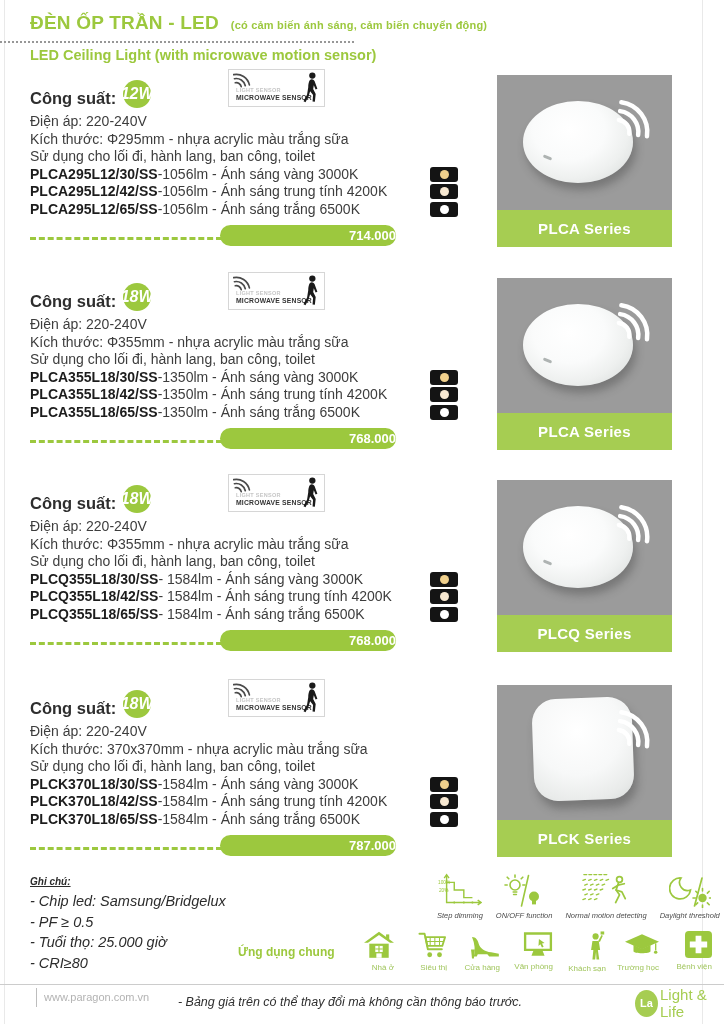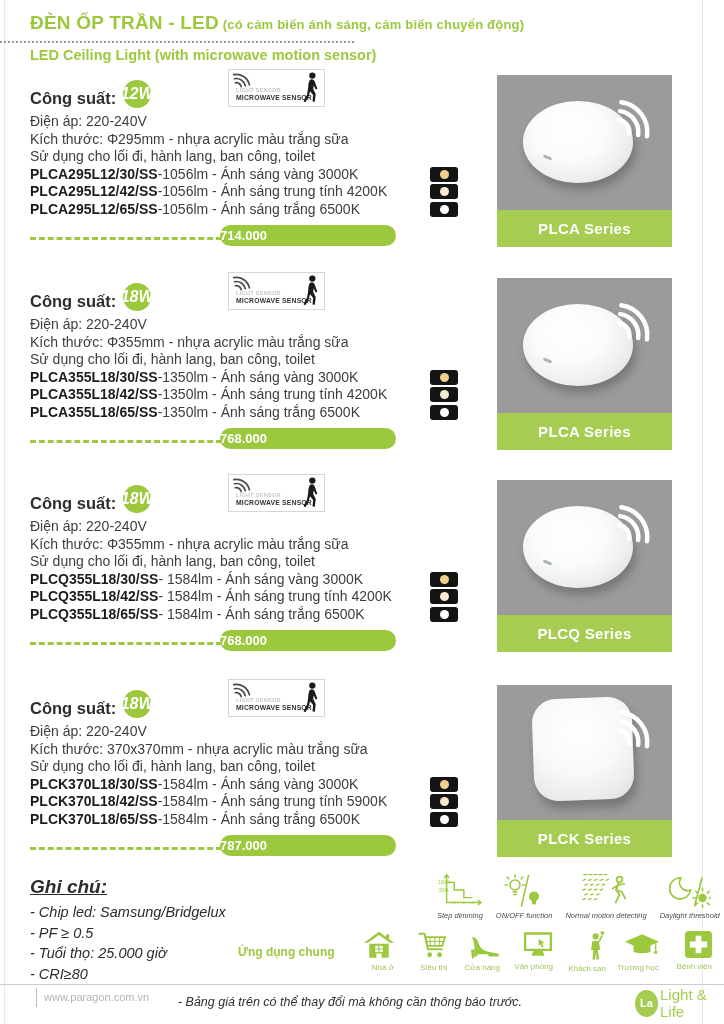--- a/index.html
+++ b/index.html
@@ -9,21 +9,21 @@
   }
   html,body{margin:0;padding:0;background:#fff;}
   body{font-family:"Liberation Sans", sans-serif;}
   .page{position:relative;width:724px;height:1024px;background:#ffffff;overflow:hidden;}
   .edge{position:absolute;top:0;bottom:0;width:0;border-left:1px solid #e9e9e9;}
   .edge-l{left:4px;}
   .edge-r{left:702px;}
 
   
   .hdr-title{position:absolute;left:30px;top:12px;font-size:19px;font-weight:bold;color:var(--green);letter-spacing:.2px;}
-  .hdr-note{font-size:13px;font-weight:bold;margin-left:4px;}
+  .hdr-note{font-size:11px;font-weight:bold;margin-left:12px;}
   .hdr-dash{position:absolute;left:0;top:41px;width:354px;border-top:2px dotted #979797;}
   .hdr-sub{position:absolute;left:30px;top:47px;font-size:14.5px;font-weight:bold;color:var(--green);}
 
   
   .product{position:absolute;left:0;width:724px;height:177px;}
   .sec{position:absolute;left:30px;width:428px;color:var(--text);font-size:14px;}
   .power-row{height:24px;padding-top:14px;display:flex;align-items:flex-start;position:relative;}
   .power-label{font-size:16.5px;font-weight:bold;color:#2e2e2e;}
   .watt{width:28px;height:28px;border-radius:50%;background:var(--green);color:#fff;font-size:16px;
         font-weight:bold;display:flex;align-items:center;justify-content:center;margin-left:7px;margin-top:-9px;flex:0 0 auto;font-style:italic;}
@@ -34,40 +34,40 @@
   .sb-person{position:absolute;right:2px;top:1px;width:21px;height:33px;color:#1a1a1a;}
   .spec{line-height:17.5px;}
   .variant{display:flex;align-items:center;line-height:17.5px;white-space:nowrap;}
   .variant b{font-weight:bold;color:#1c1c1c;}
   .swatch{margin-left:auto;width:28px;height:15px;background:#141414;border-radius:3px;
           display:flex;align-items:center;justify-content:center;flex:0 0 auto;}
   .dot{width:9px;height:9px;border-radius:50%;}
   .price-row{position:relative;height:24px;margin-top:6px;}
   .dash-sep{position:absolute;left:0;top:13px;width:192px;border-top:3.5px dashed var(--green);}
   .pill{position:absolute;left:190px;top:1px;width:176px;height:21px;background:var(--green);border-radius:11px;
-        color:#fff;font-weight:bold;font-size:13px;text-align:left;line-height:21px;}
+        color:#fff;font-weight:bold;font-size:13px;text-align:right;line-height:21px;}
 
   
   .card{position:absolute;left:497px;top:0;width:175px;height:172px;}
   .card-img{height:135px;background:#9b9b9b;position:relative;overflow:hidden;}
   .card-label{height:37px;background:var(--green-light);color:#fff;font-weight:bold;font-size:15px;
               text-align:center;line-height:37px;letter-spacing:.3px;}
   .wifi{position:absolute;right:8px;top:8px;width:58px;height:58px;color:#fff;}
   .light-round{position:absolute;left:26px;top:26px;width:110px;height:82px;border-radius:50%;
       background:radial-gradient(ellipse at 42% 35%, #ffffff 0%, #fafbfb 40%, #eef0ef 65%, #dcdfde 88%, #d0d3d2 100%);
       box-shadow:3px 7px 9px rgba(55,55,55,.35);}
   .light-round::after{content:"";position:absolute;left:20px;bottom:24px;width:9px;height:3px;background:#aeb3b2;
       border-radius:2px;transform:rotate(22deg);}
   .light-square{position:absolute;left:36px;top:13px;width:100px;height:102px;border-radius:24px;transform:rotate(-2deg);
       background:radial-gradient(circle at 45% 32%, #ffffff 0%, #f7f8f8 50%, #e9ebea 80%, #d9dcdb 100%);
       box-shadow:3px 8px 9px rgba(55,55,55,.35);}
 
   
   .notes{position:absolute;left:30px;top:876px;font-style:italic;color:#2c2c2c;}
-  .notes-title{font-size:19px;font-weight:bold;text-decoration:underline;margin-bottom:4px;}
+  .notes-title{font-size:10px;font-weight:bold;text-decoration:underline;margin-bottom:4px;}
   .note{font-size:14.5px;line-height:20.5px;}
 
   
   .features{position:absolute;left:437px;top:872px;display:flex;align-items:flex-end;gap:13px;}
   .feat{display:flex;flex-direction:column;align-items:center;}
   .feat .ficon{color:var(--green);}
   .feat-label{margin-top:3px;font-size:7.5px;font-style:italic;color:#4c4c4c;white-space:nowrap;}
 
   
   .apps-label{position:absolute;left:238px;top:945px;font-weight:bold;color:var(--green);font-size:12px;}
@@ -416,21 +416,21 @@
       <div class="spec">Sử dụng cho lối đi, hành lang, ban công, toilet</div>
       <div class="variant">
         <b>PLCK370L18/30/SS</b>
           <span>-1584lm - Ánh sáng vàng 3000K</span>
         <span class="swatch">
             <span class="dot" style="background: rgb(240, 208, 140);"></span>
           </span>
       </div>
       <div class="variant">
         <b>PLCK370L18/42/SS</b>
-          <span>-1584lm - Ánh sáng trung tính 5900K</span>
+          <span>-1584lm - Ánh sáng trung tính 4200K</span>
         <span class="swatch">
             <span class="dot" style="background: rgb(248, 233, 210);"></span>
           </span>
       </div>
       <div class="variant">
         <b>PLCK370L18/65/SS</b>
           <span>-1584lm - Ánh sáng trắng 6500K</span>
         <span class="swatch">
             <span class="dot" style="background: rgb(255, 255, 255);"></span>
           </span>

